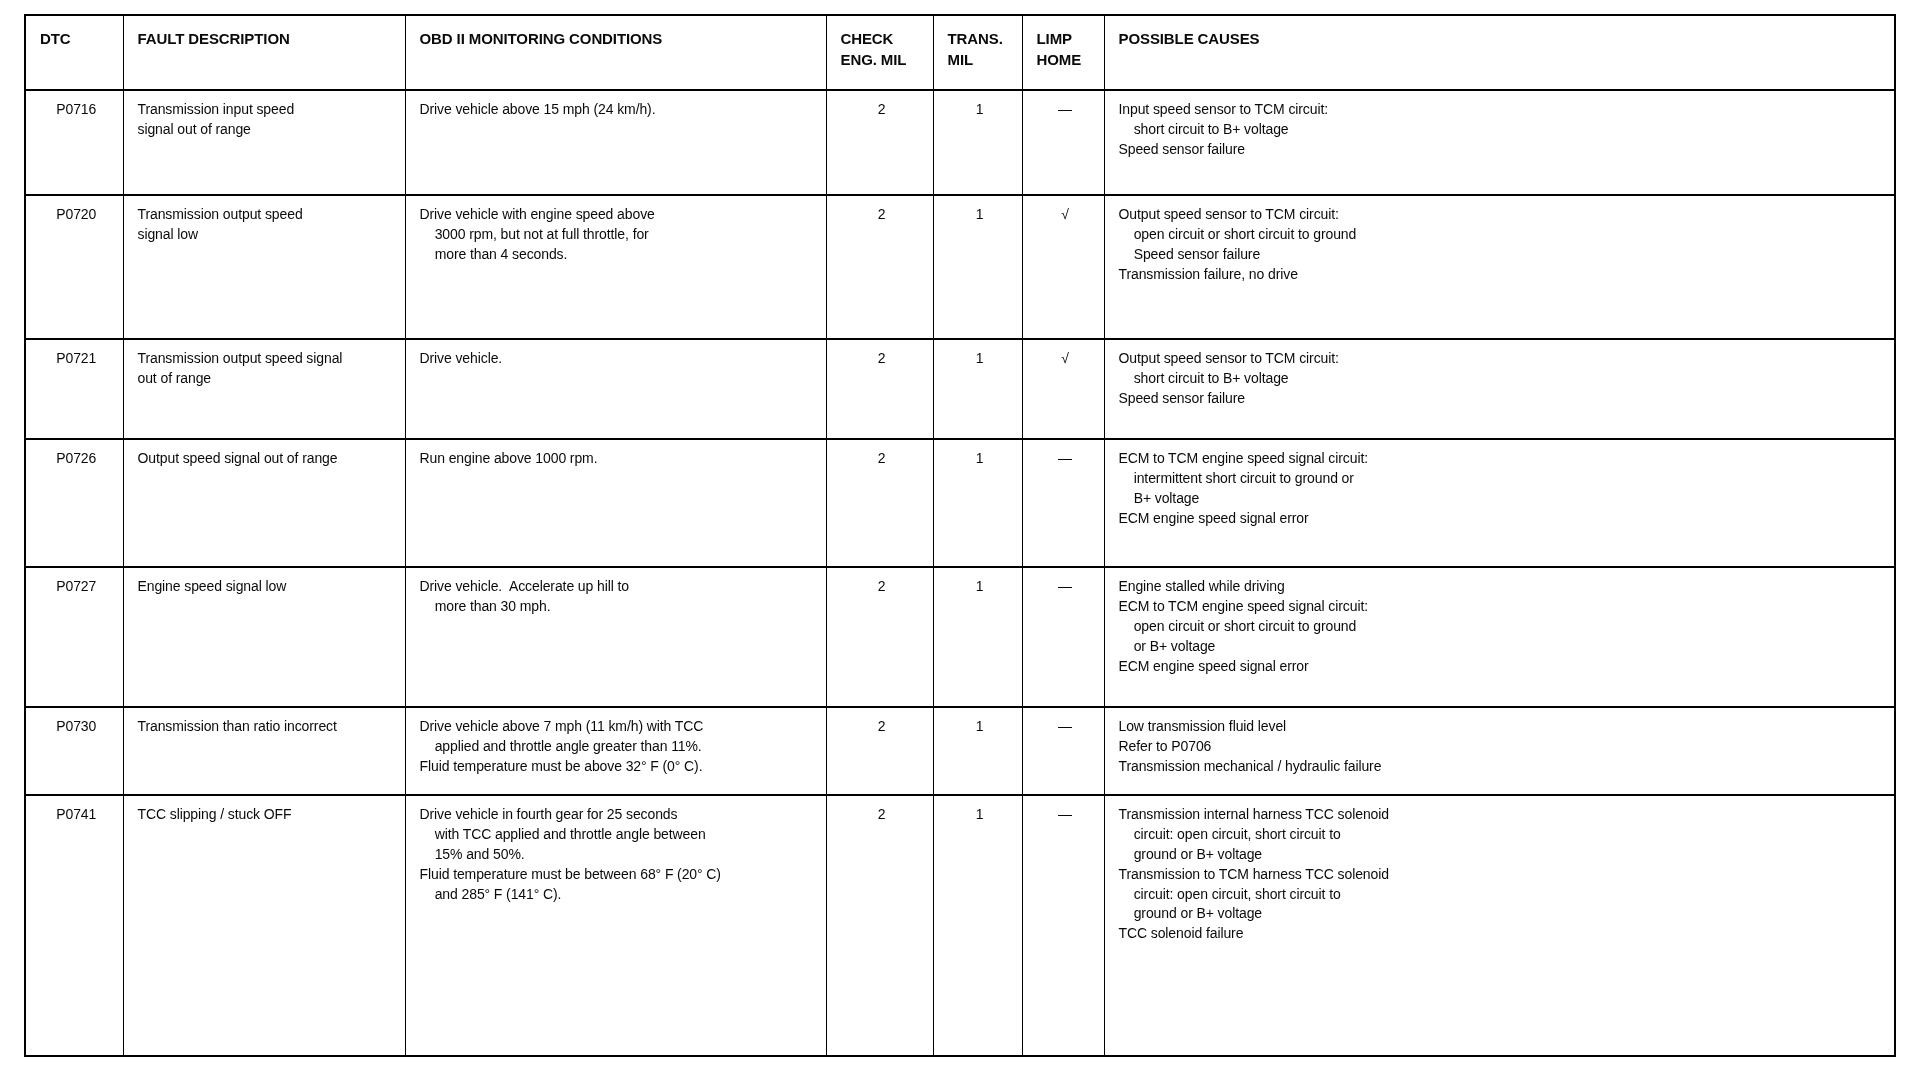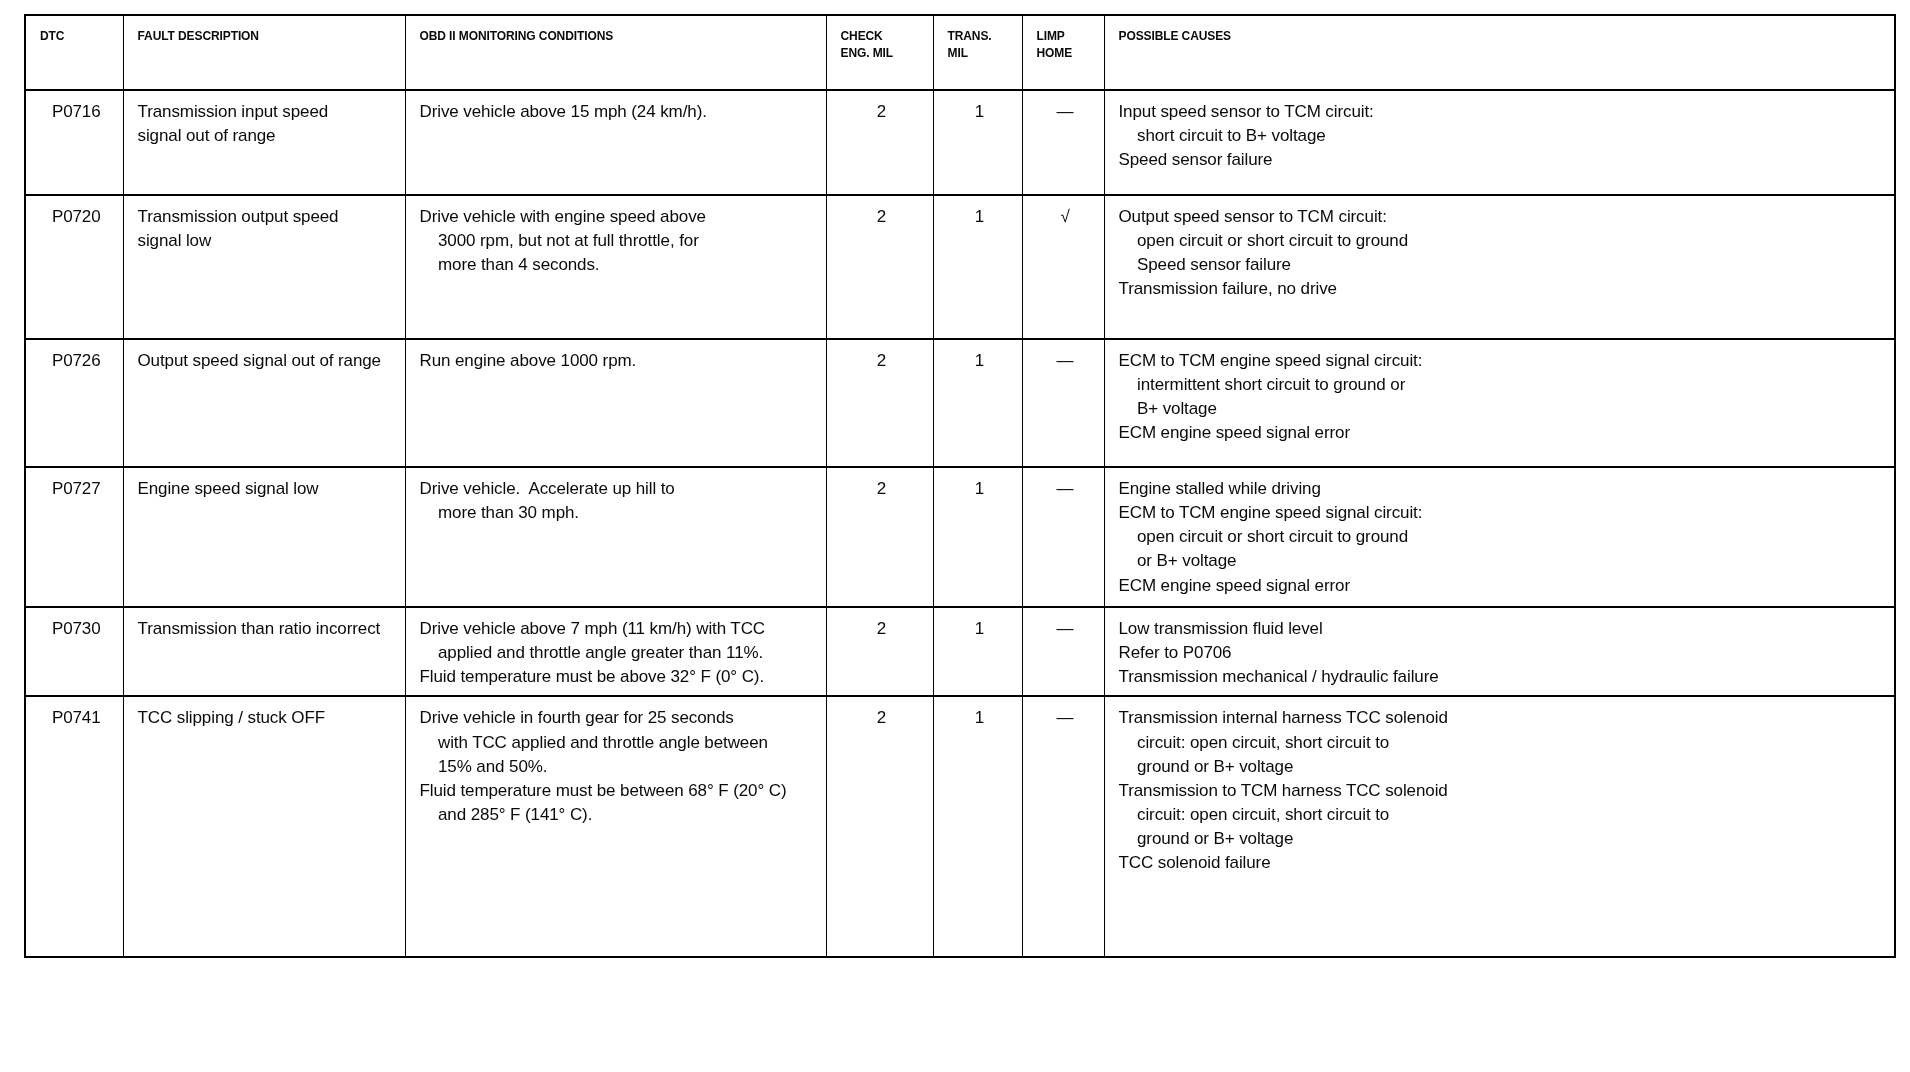--- a/index.html
+++ b/index.html
@@ -28,31 +28,31 @@
     background: #ffffff;
   }
   table.dtc-table th,
   table.dtc-table td {
     border-left: 1px solid #000;
     border-right: 1px solid #000;
     border-top: 2px solid #000;
     border-bottom: 2px solid #000;
     vertical-align: top;
     white-space: pre-wrap;
-    font-size: 17px;
+    font-size: 14px;
     line-height: 1.42;
     padding: 9px 10px 6px 14px;
     letter-spacing: -0.1px;
   }
   table.dtc-table {
     border: 2px solid #000;
   }
   table.dtc-table th {
     font-weight: bold;
-    font-size: 12px;
+    font-size: 15px;
     text-align: left;
     padding-top: 12px;
   }
   th.c, td.c {
     text-align: center;
     padding-left: 4px;
     padding-right: 4px;
   }
   td.dash {
     font-size: 18px;
@@ -107,20 +107,32 @@
     3000 rpm, but not at full throttle, for
     more than 4 seconds.</td>
         <td class="c">2</td>
         <td class="c">1</td>
         <td class="c dash">√</td>
         <td>Output speed sensor to TCM circuit:
     open circuit or short circuit to ground
     Speed sensor failure
 Transmission failure, no drive</td>
       </tr>
+      <tr style="height:100px">
+        <td class="c">P0721</td>
+        <td>Transmission output speed signal
+out of range</td>
+        <td>Drive vehicle.</td>
+        <td class="c">2</td>
+        <td class="c">1</td>
+        <td class="c dash">√</td>
+        <td>Output speed sensor to TCM circuit:
+    short circuit to B+ voltage
+Speed sensor failure</td>
+      </tr>
       <tr style="height:128px">
         <td class="c">P0726</td>
         <td>Output speed signal out of range</td>
         <td>Run engine above 1000 rpm.</td>
         <td class="c">2</td>
         <td class="c">1</td>
         <td class="c dash">—</td>
         <td>ECM to TCM engine speed signal circuit:
     intermittent short circuit to ground or
     B+ voltage

